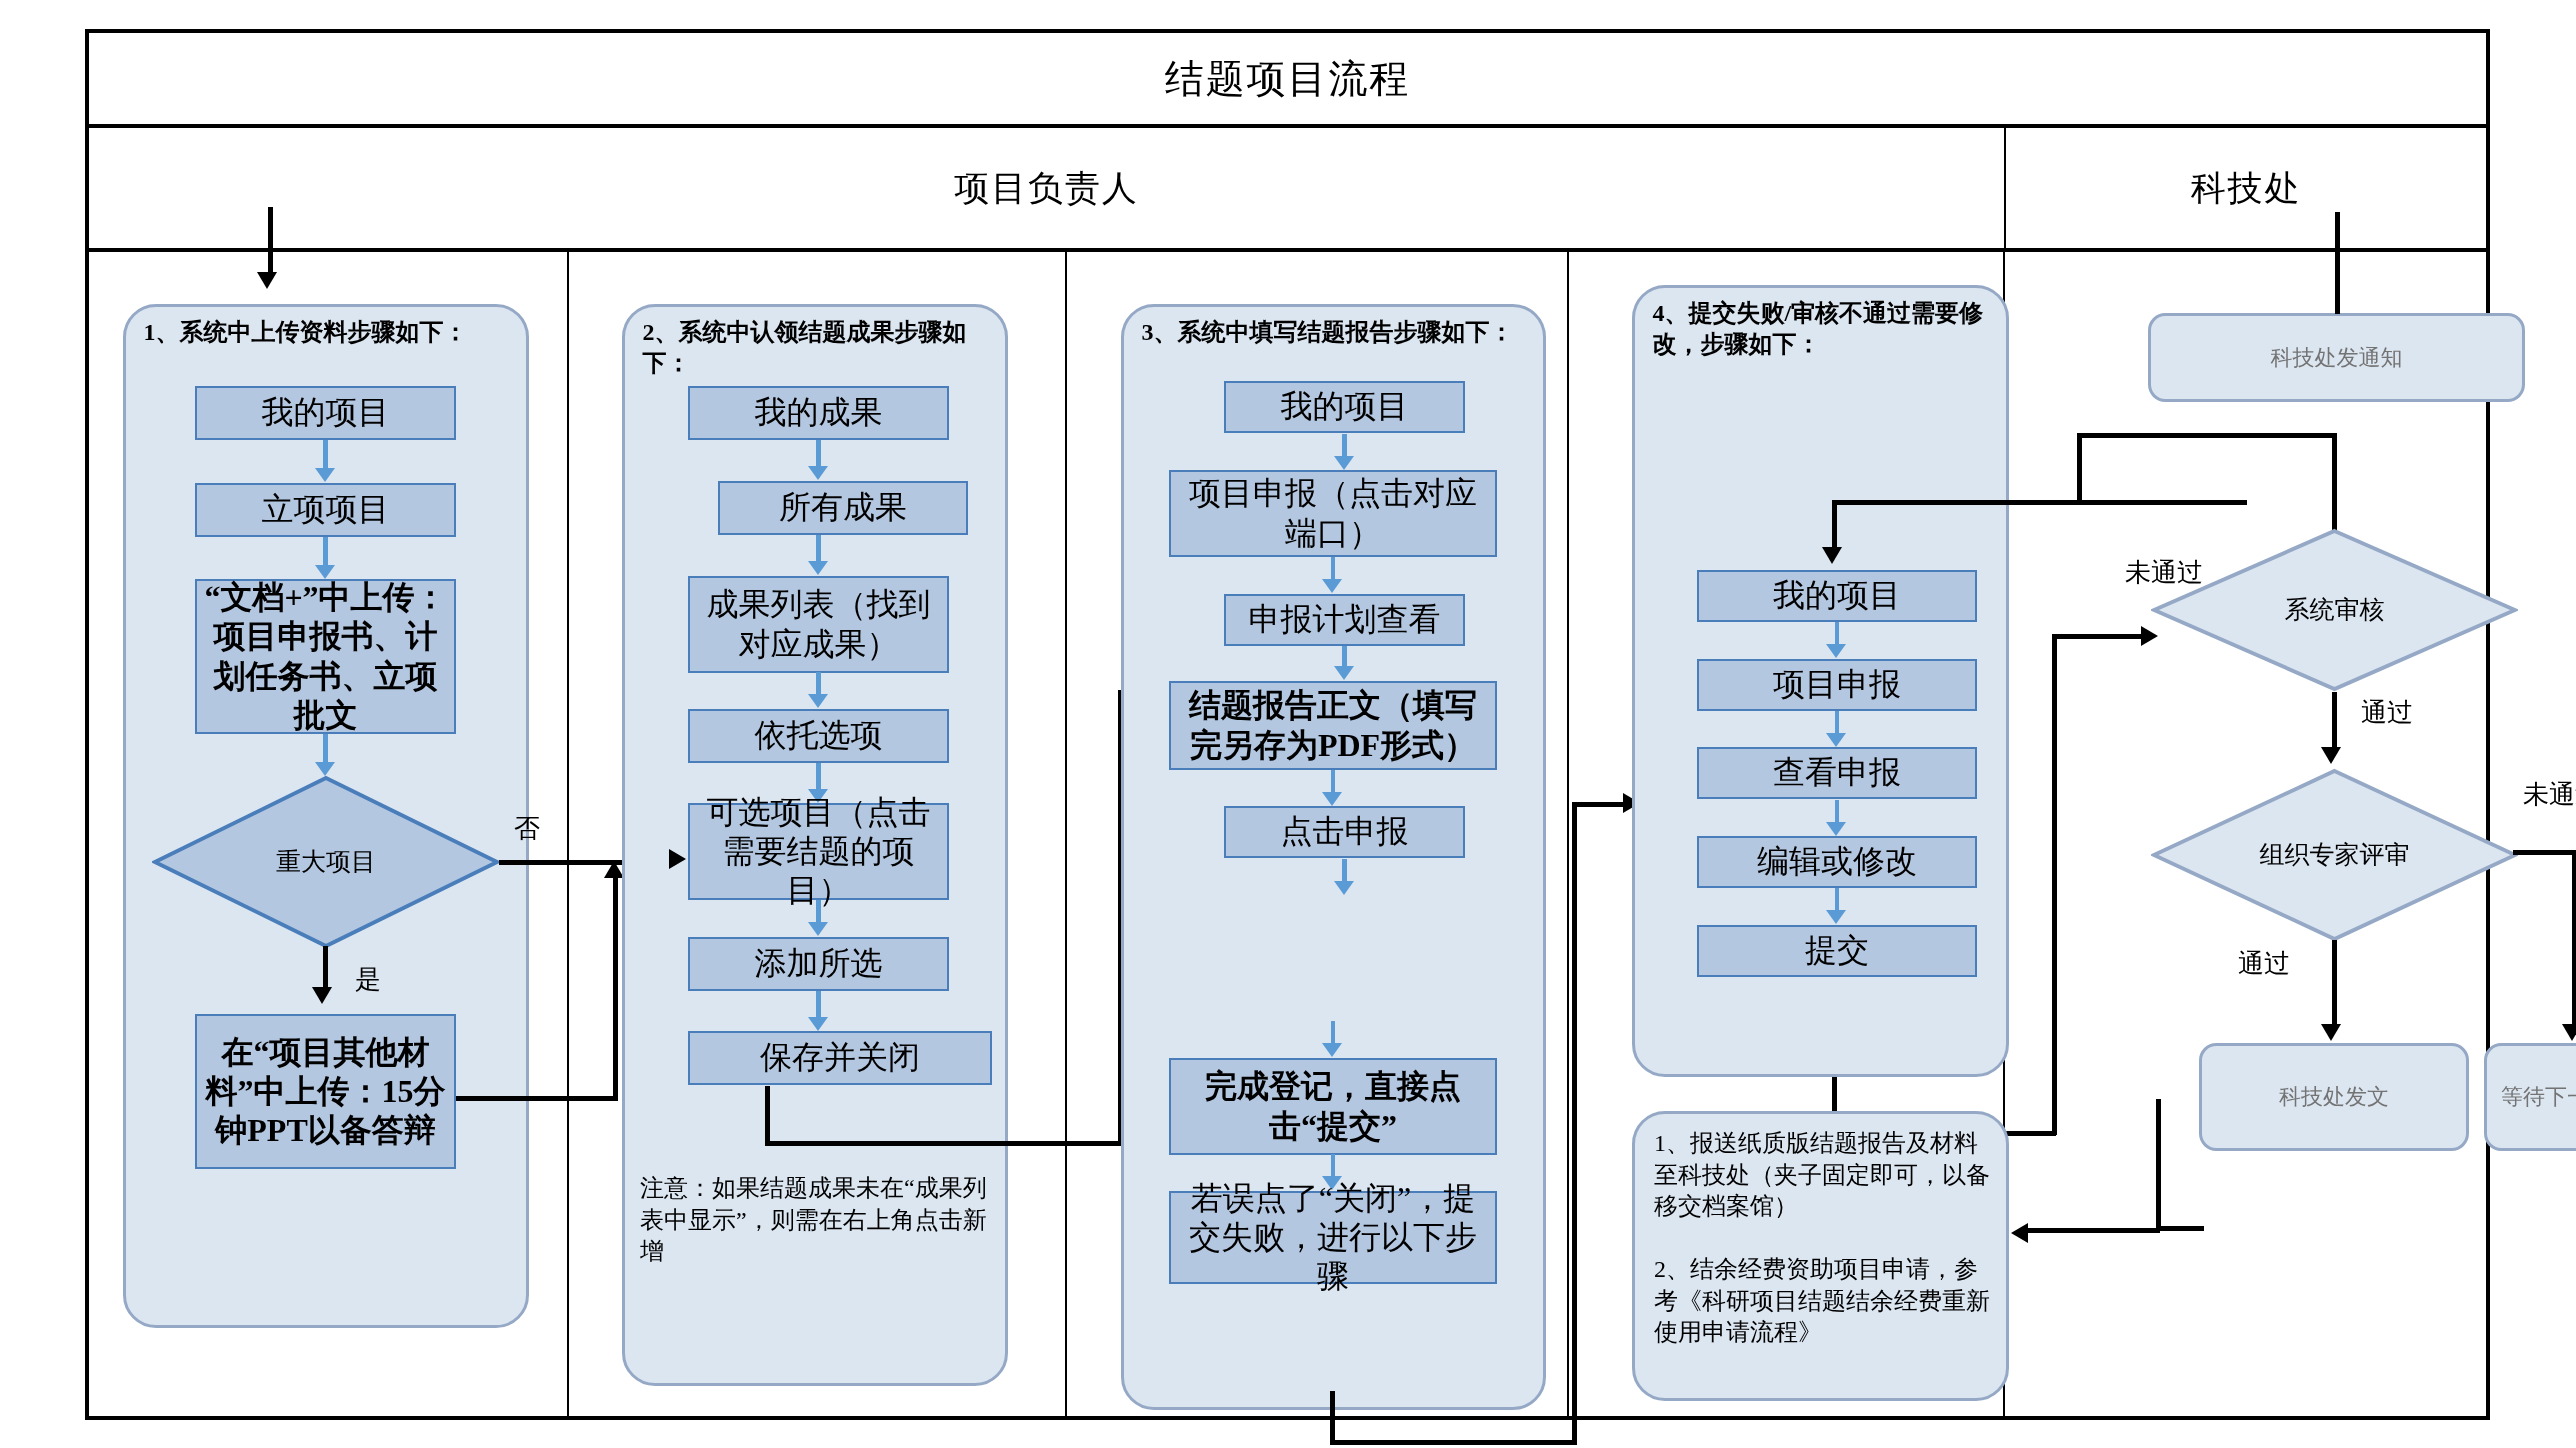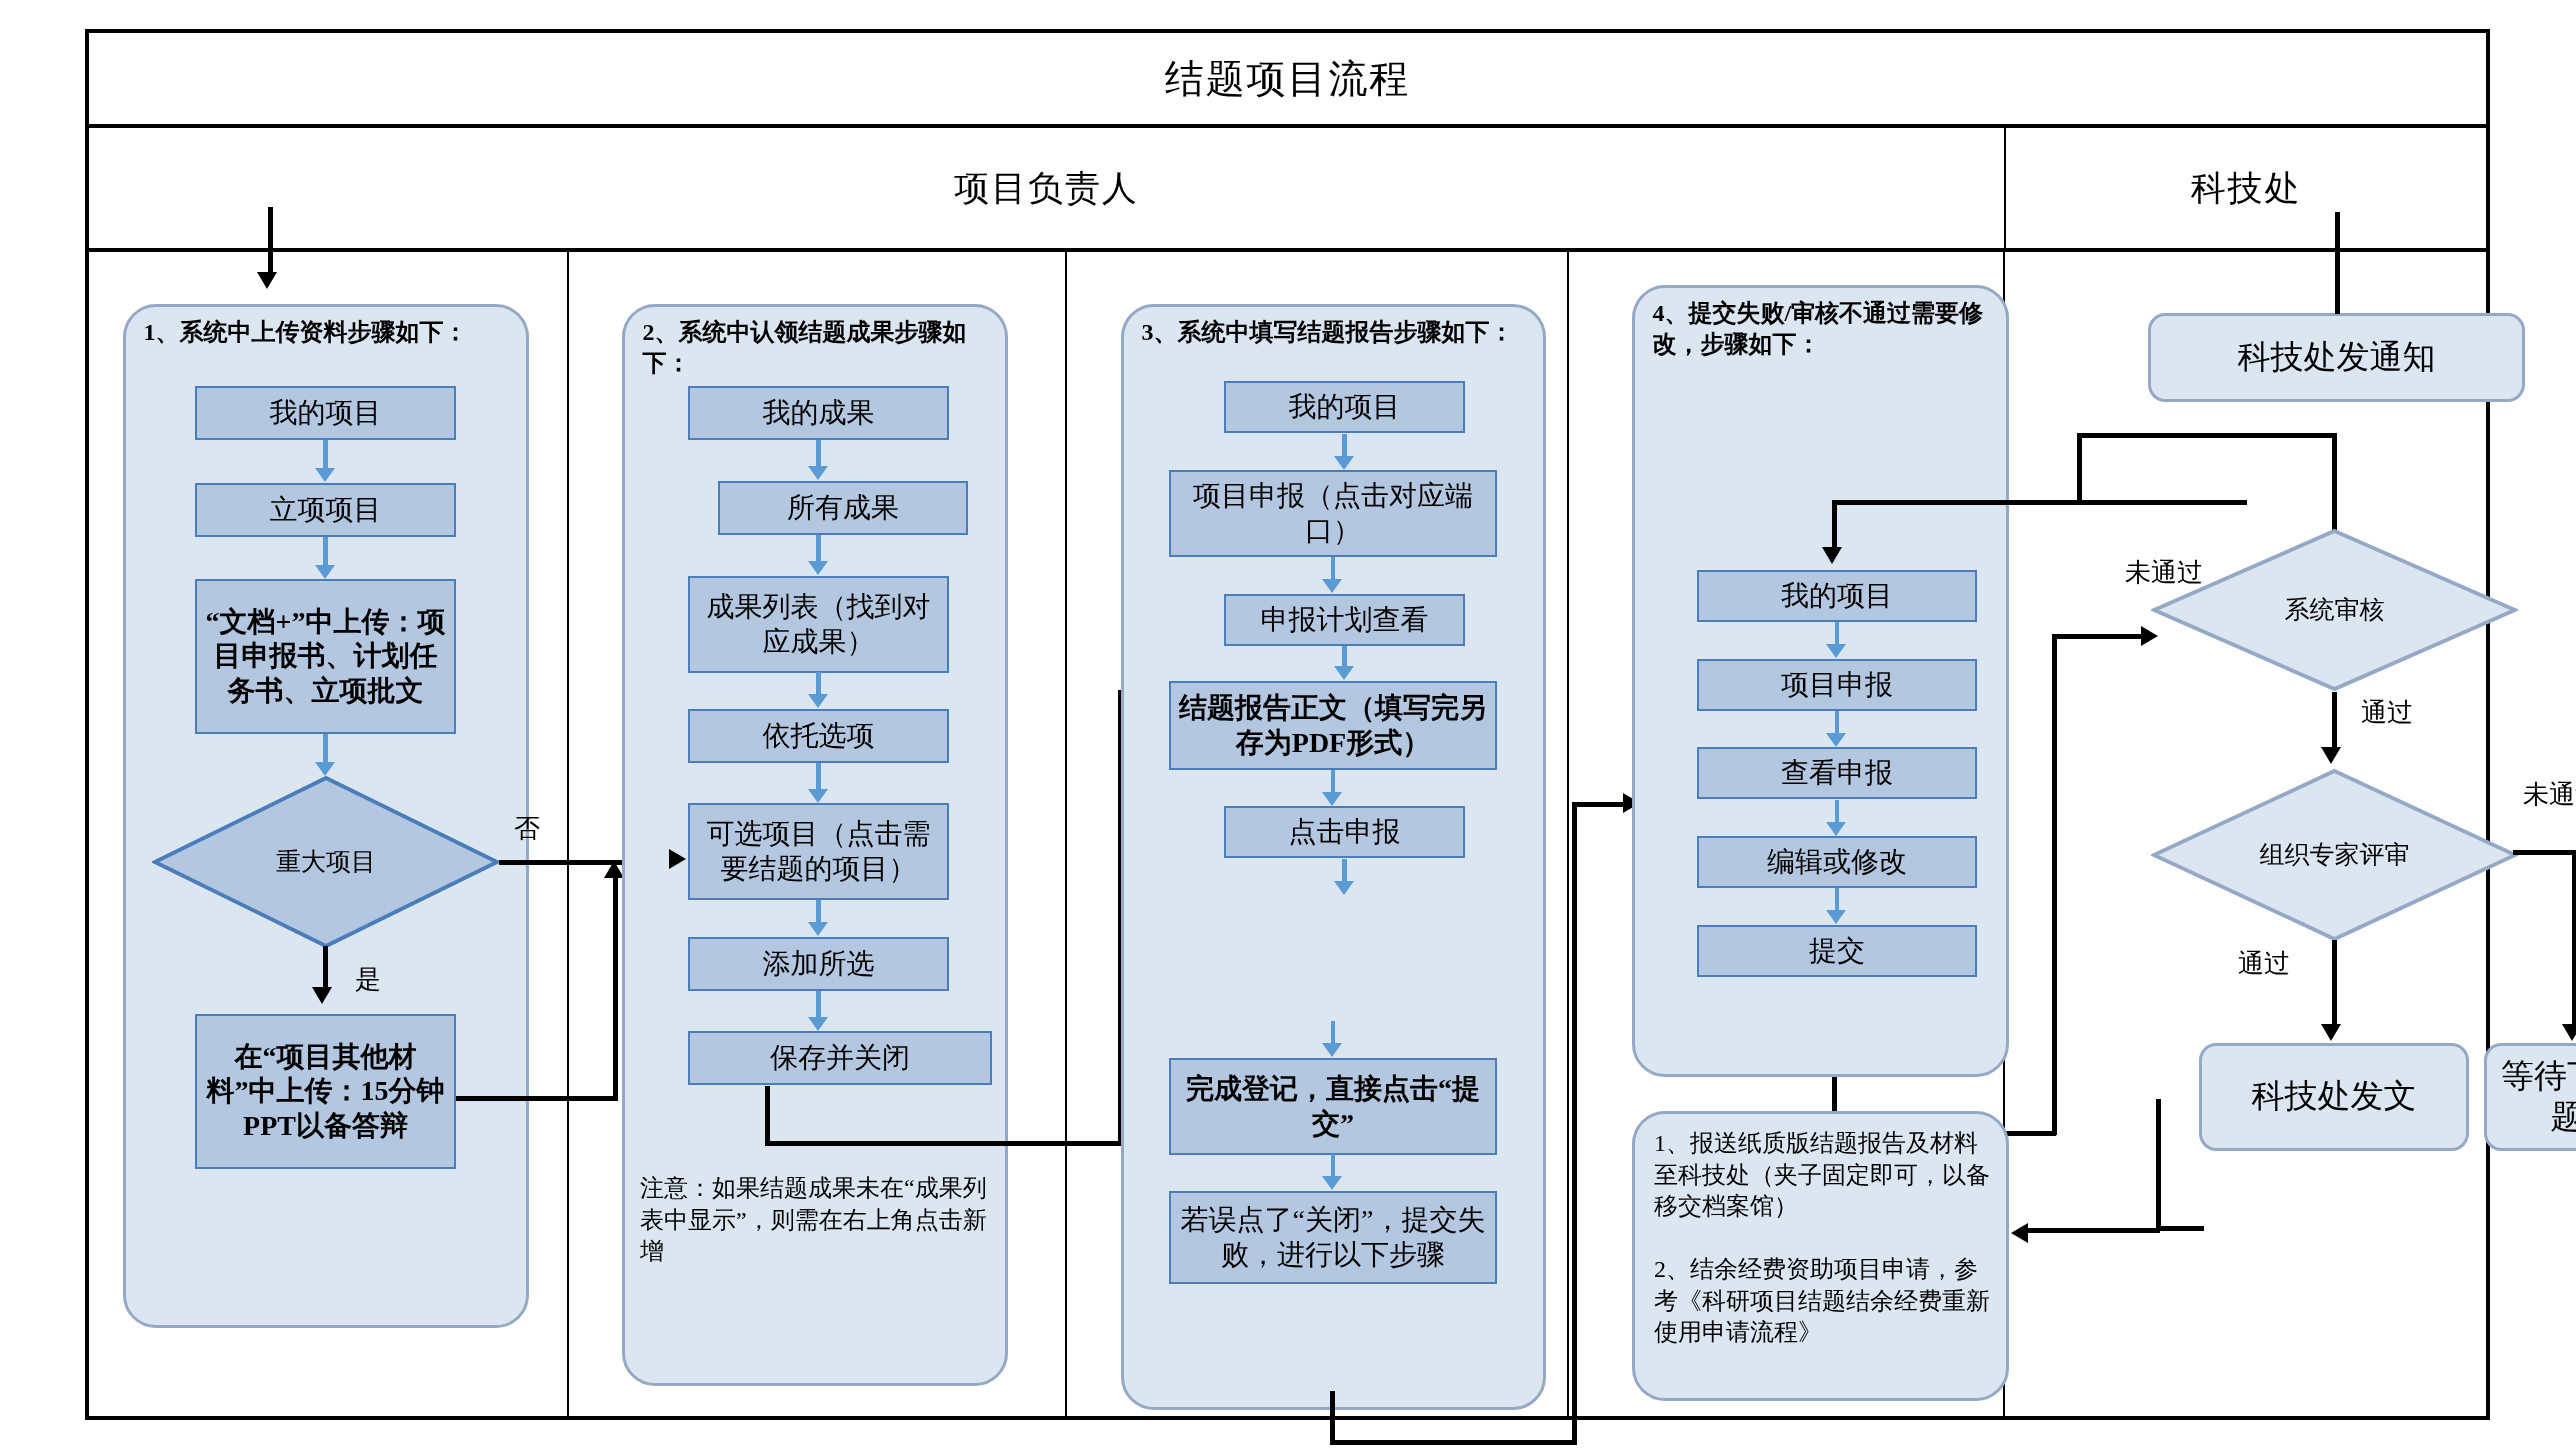--- a/index.html
+++ b/index.html
@@ -31,27 +31,27 @@
   
   .cont{position:absolute;background:#dce6f1;border:3.9px solid #95a9c6;border-radius:33px;
         box-sizing:border-box;}
 
   .lane-head{position:absolute;left:17.4px;right:9.7px;top:9.7px;font-size:24px;line-height:1.30;
              color:#000;font-weight:bold;}
 
   
   .pbox{position:absolute;background:#b4c7e0;border:2.9px solid #4a7ebb;box-sizing:border-box;
         display:flex;align-items:center;justify-content:center;text-align:center;
-        font-size:28px;line-height:1.22;color:#000;padding:2.9px 5.8px;}
+        font-size:32px;line-height:1.22;color:#000;padding:2.9px 5.8px;}
   .pbox.b{font-weight:bold;}
 
   
   .tbox{position:absolute;background:#dce6f1;border:3.9px solid #95a9c6;border-radius:17.4px;
         box-sizing:border-box;display:flex;align-items:center;justify-content:center;
-        text-align:center;font-size:33px;line-height:1.25;color:#000000;padding:3.9px;}
+        text-align:center;font-size:22px;line-height:1.25;color:#737373;padding:3.9px;}
 
   
   .dia{position:absolute;}
   .dia svg{display:block;}
   .dia .lbl{position:absolute;left:0;top:0;width:100%;height:100%;
             display:flex;align-items:center;justify-content:center;text-align:center;
             font-size:25px;line-height:1.2;color:#000;}
 
   
   .barrow{position:absolute;}

